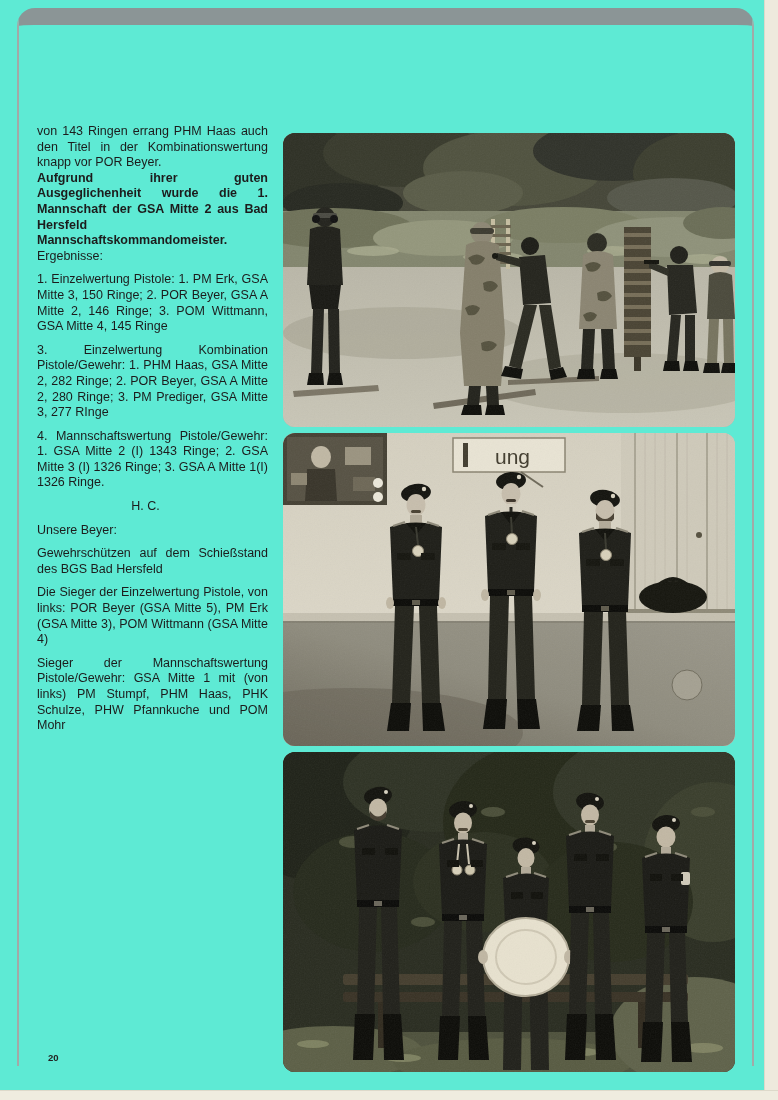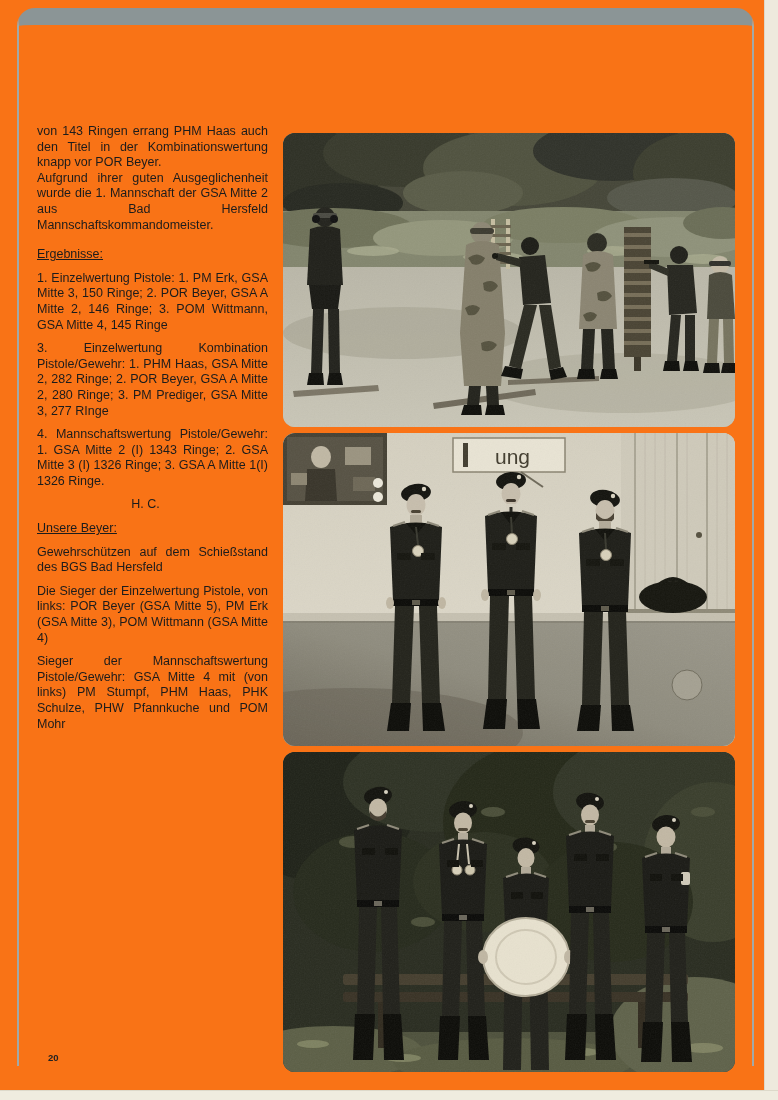--- a/index.html
+++ b/index.html
@@ -3,21 +3,21 @@
 <meta charset="utf-8">
 <style>
   html,body{margin:0;padding:0;}
   body{
     width:778px;height:1100px;
     background:#e9e5d8;
     font-family:"Liberation Sans", sans-serif;
   }
   .page{
     position:relative;width:778px;height:1100px;
-    background:#f97316;overflow:hidden;
+    background:#5eead4;overflow:hidden;
   }
   
   .scan-edge-right{
     position:absolute;right:0;top:0;width:13px;height:100%;
     background:#eeeadd;border-left:1px solid #ddd8c9;
   }
   .scan-edge-bottom{
     position:absolute;left:0;bottom:0;width:100%;height:9px;
     background:#efecdf;border-top:1px solid #ddd9ca;
   }
@@ -31,22 +31,22 @@
     border-radius:18px 18px 0 0;
     box-sizing:border-box;
   }
   .text-col{
     position:absolute;left:37px;top:124px;width:231px;
     font-size:12.5px;line-height:15.6px;color:#1c1c1c;
     text-align:justify;
   }
   .text-col p{margin:0 0 8px 0;}
   .text-col p.intro{margin-bottom:0;}
-  .text-col p.intro-last{margin-bottom:14px;}
-  .heading{margin:0 0 9px 0;text-decoration:underline;}
+  .text-col p.intro-last{font-weight:bold;}
+  .heading{margin:0 0 9px 0;}
   .author{
     text-align:center;padding-right:14px;margin-top:2px;
   }
   .pictures-heading{margin-top:34px;margin-bottom:16px;}
   .caption{margin:0 0 15px 0;}
   .photo-col{position:absolute;left:283px;top:133px;width:452px;}
   .photo{
     margin:0 0 6px 0;border-radius:12px;overflow:hidden;
     width:452px;background:#b5b2a4;
   }
@@ -67,21 +67,21 @@
     <p class="intro">von 143 Ringen errang PHM Haas auch den Titel in der Kombinationswertung knapp vor POR Beyer.</p>
     <p class="intro intro-last">Aufgrund ihrer guten Ausgeglichenheit wurde die 1. Mannschaft der GSA Mitte 2 aus Bad Hersfeld Mannschaftskommandomeister.</p>
     <p class="heading">Ergebnisse:</p>
     <p>1. Einzelwertung Pistole: 1. PM Erk, GSA Mitte 3, 150 Ringe; 2. POR Beyer, GSA A Mitte 2, 146 Ringe; 3. POM Wittmann, GSA Mitte 4, 145 Ringe</p>
     <p>3. Einzelwertung Kombination Pistole/Gewehr: 1. PHM Haas, GSA Mitte 2, 282 Ringe; 2. POR Beyer, GSA A Mitte 2, 280 Ringe; 3. PM Prediger, GSA Mitte 3, 277 RInge</p>
     <p>4. Mannschaftswertung Pistole/Gewehr: 1. GSA Mitte 2 (I) 1343 Ringe; 2. GSA Mitte 3 (I) 1326 Ringe; 3. GSA A Mitte 1(I) 1326 Ringe.</p>
     <p class="author">H. C.</p>
     <p class="heading pictures-heading">Unsere Beyer:</p>
     <p class="caption">Gewehrschützen auf dem Schießstand des BGS Bad Hersfeld</p>
     <p class="caption">Die Sieger der Einzelwertung Pistole, von links: POR Beyer (GSA Mitte 5), PM Erk (GSA Mitte 3), POM Wittmann (GSA Mitte 4)</p>
-    <p class="caption">Sieger der Mannschaftswertung Pistole/Gewehr: GSA Mitte 4 mit (von links) PM Stumpf, PHM Haas, PHK Schulze, PHW Pfannkuche und POM Mohr</p>
+    <p class="caption">Sieger der Mannschaftswertung Pistole/Gewehr: GSA Mitte 1 mit (von links) PM Stumpf, PHM Haas, PHK Schulze, PHW Pfannkuche und POM Mohr</p>
   </div>
 
   <div class="photo-col">
 
     <figure class="photo" role="img" aria-label="Gewehrschützen auf dem Schießstand des BGS Bad Hersfeld">
       <svg width="452" height="294" viewBox="0 0 452 294" xmlns="http://www.w3.org/2000/svg">
         <defs>
           <linearGradient id="g1" x1="0" x2="0" y1="0" y2="1">
             <stop offset="0" stop-color="#aeab9c"></stop>
               <stop offset="1" stop-color="#c9c6b7"></stop>

